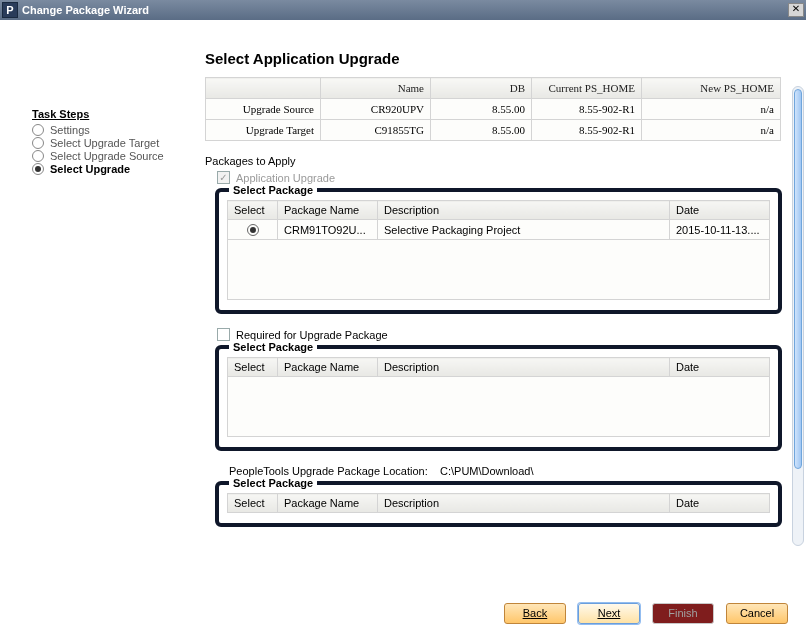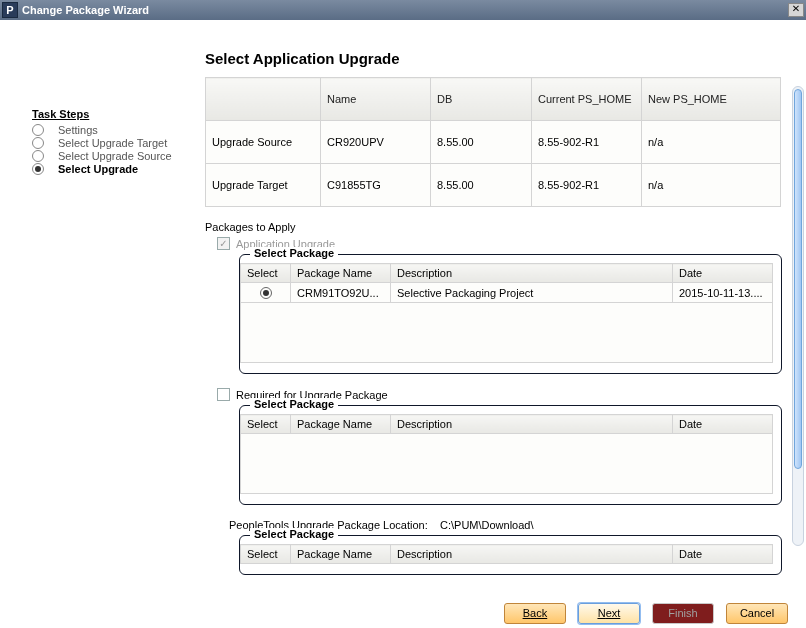--- a/index.html
+++ b/index.html
@@ -58,21 +58,20 @@
     font-size: 11px;
     text-decoration: underline;
     font-weight: bold;
   }
   .step-item {
     display: flex;
     align-items: center;
     margin: 1px 0;
     color: #555;
     cursor: default;
-    gap: 8px;
   }
   .step-item.current { color: #000; font-weight: bold; }
   .radio {
     width: 12px; height: 12px;
     border: 1px solid #888;
     border-radius: 50%;
     margin-right: 6px;
     display: inline-flex;
     align-items: center;
     justify-content: center;
@@ -117,23 +116,24 @@
     border: 1px solid #6fa5dc;
     border-radius: 6px;
   }
   .top-table {
     border-collapse: collapse;
     width: 576px;
     margin: 0 0 14px 2px;
   }
   .top-table th, .top-table td {
     border: 1px solid #d4d4d4;
-    padding: 15px 6px;
-    text-align: left;
+    padding: 4px 6px;
+    text-align: right;
     font-weight: normal;
+    font-family: Liberation Serif, serif;
   }
   .top-table th {
     background: linear-gradient(to bottom, #f8f8f6, #e8e8e4);
     color: #222;
   }
   .top-table td {
     background: #fdfdfb;
   }
   .sec-label {
     margin: 0 0 4px 2px;
@@ -151,24 +151,24 @@
     display: inline-flex;
     align-items: center;
     justify-content: center;
     font-size: 10px;
     color: #4a8;
   }
   .chk.disabled { background: #f2f2f2; color: #9a9a9a; }
   .chk.checked::after { content: "✓"; }
   .chk-text.disabled { color: #9a9a9a; }
   .fieldset {
-    margin: 0 8px 14px 36px;
-    border: 1px solid #0f172a;
+    margin: 0 8px 14px 12px;
+    border: 4px solid #0f172a;
     border-radius: 6px;
-    padding: 8px 8px 10px 0;
+    padding: 8px 8px 10px 8px;
     position: relative;
   }
   .fieldset .legend {
     position: absolute;
     top: -8px; left: 10px;
     background: #fff;
     padding: 0 4px;
     font-weight: bold;
     font-size: 11px;
   }

